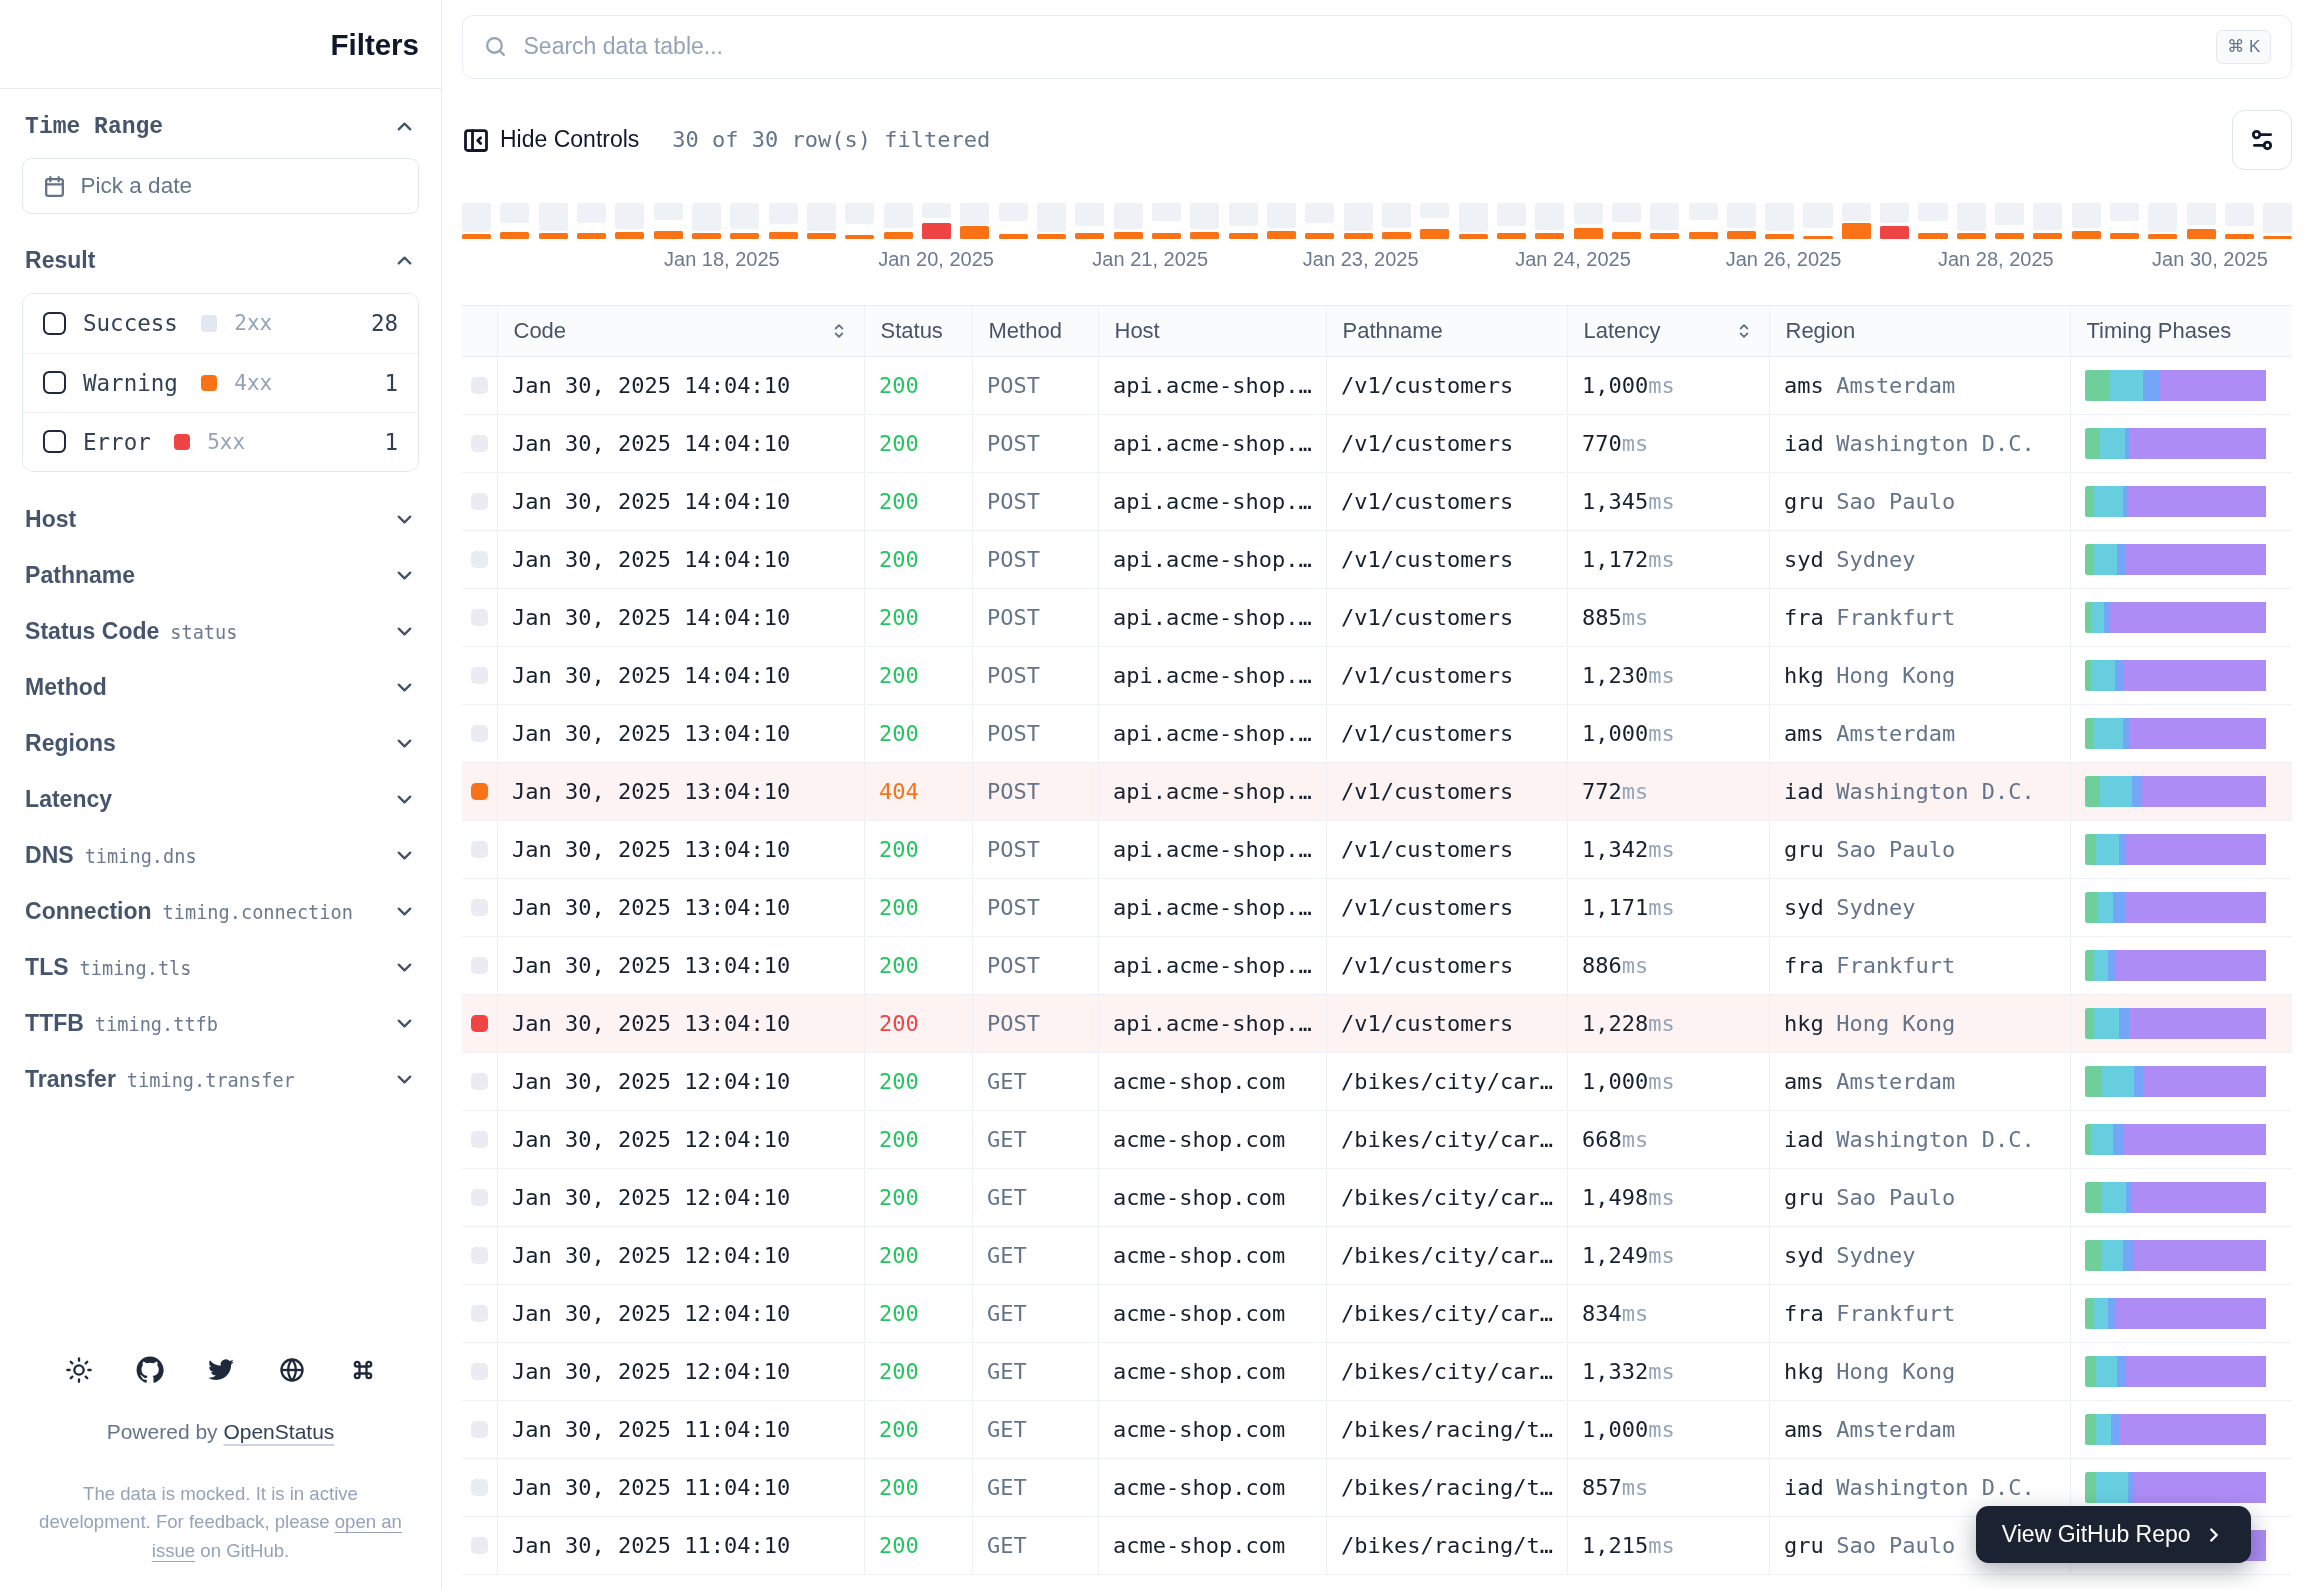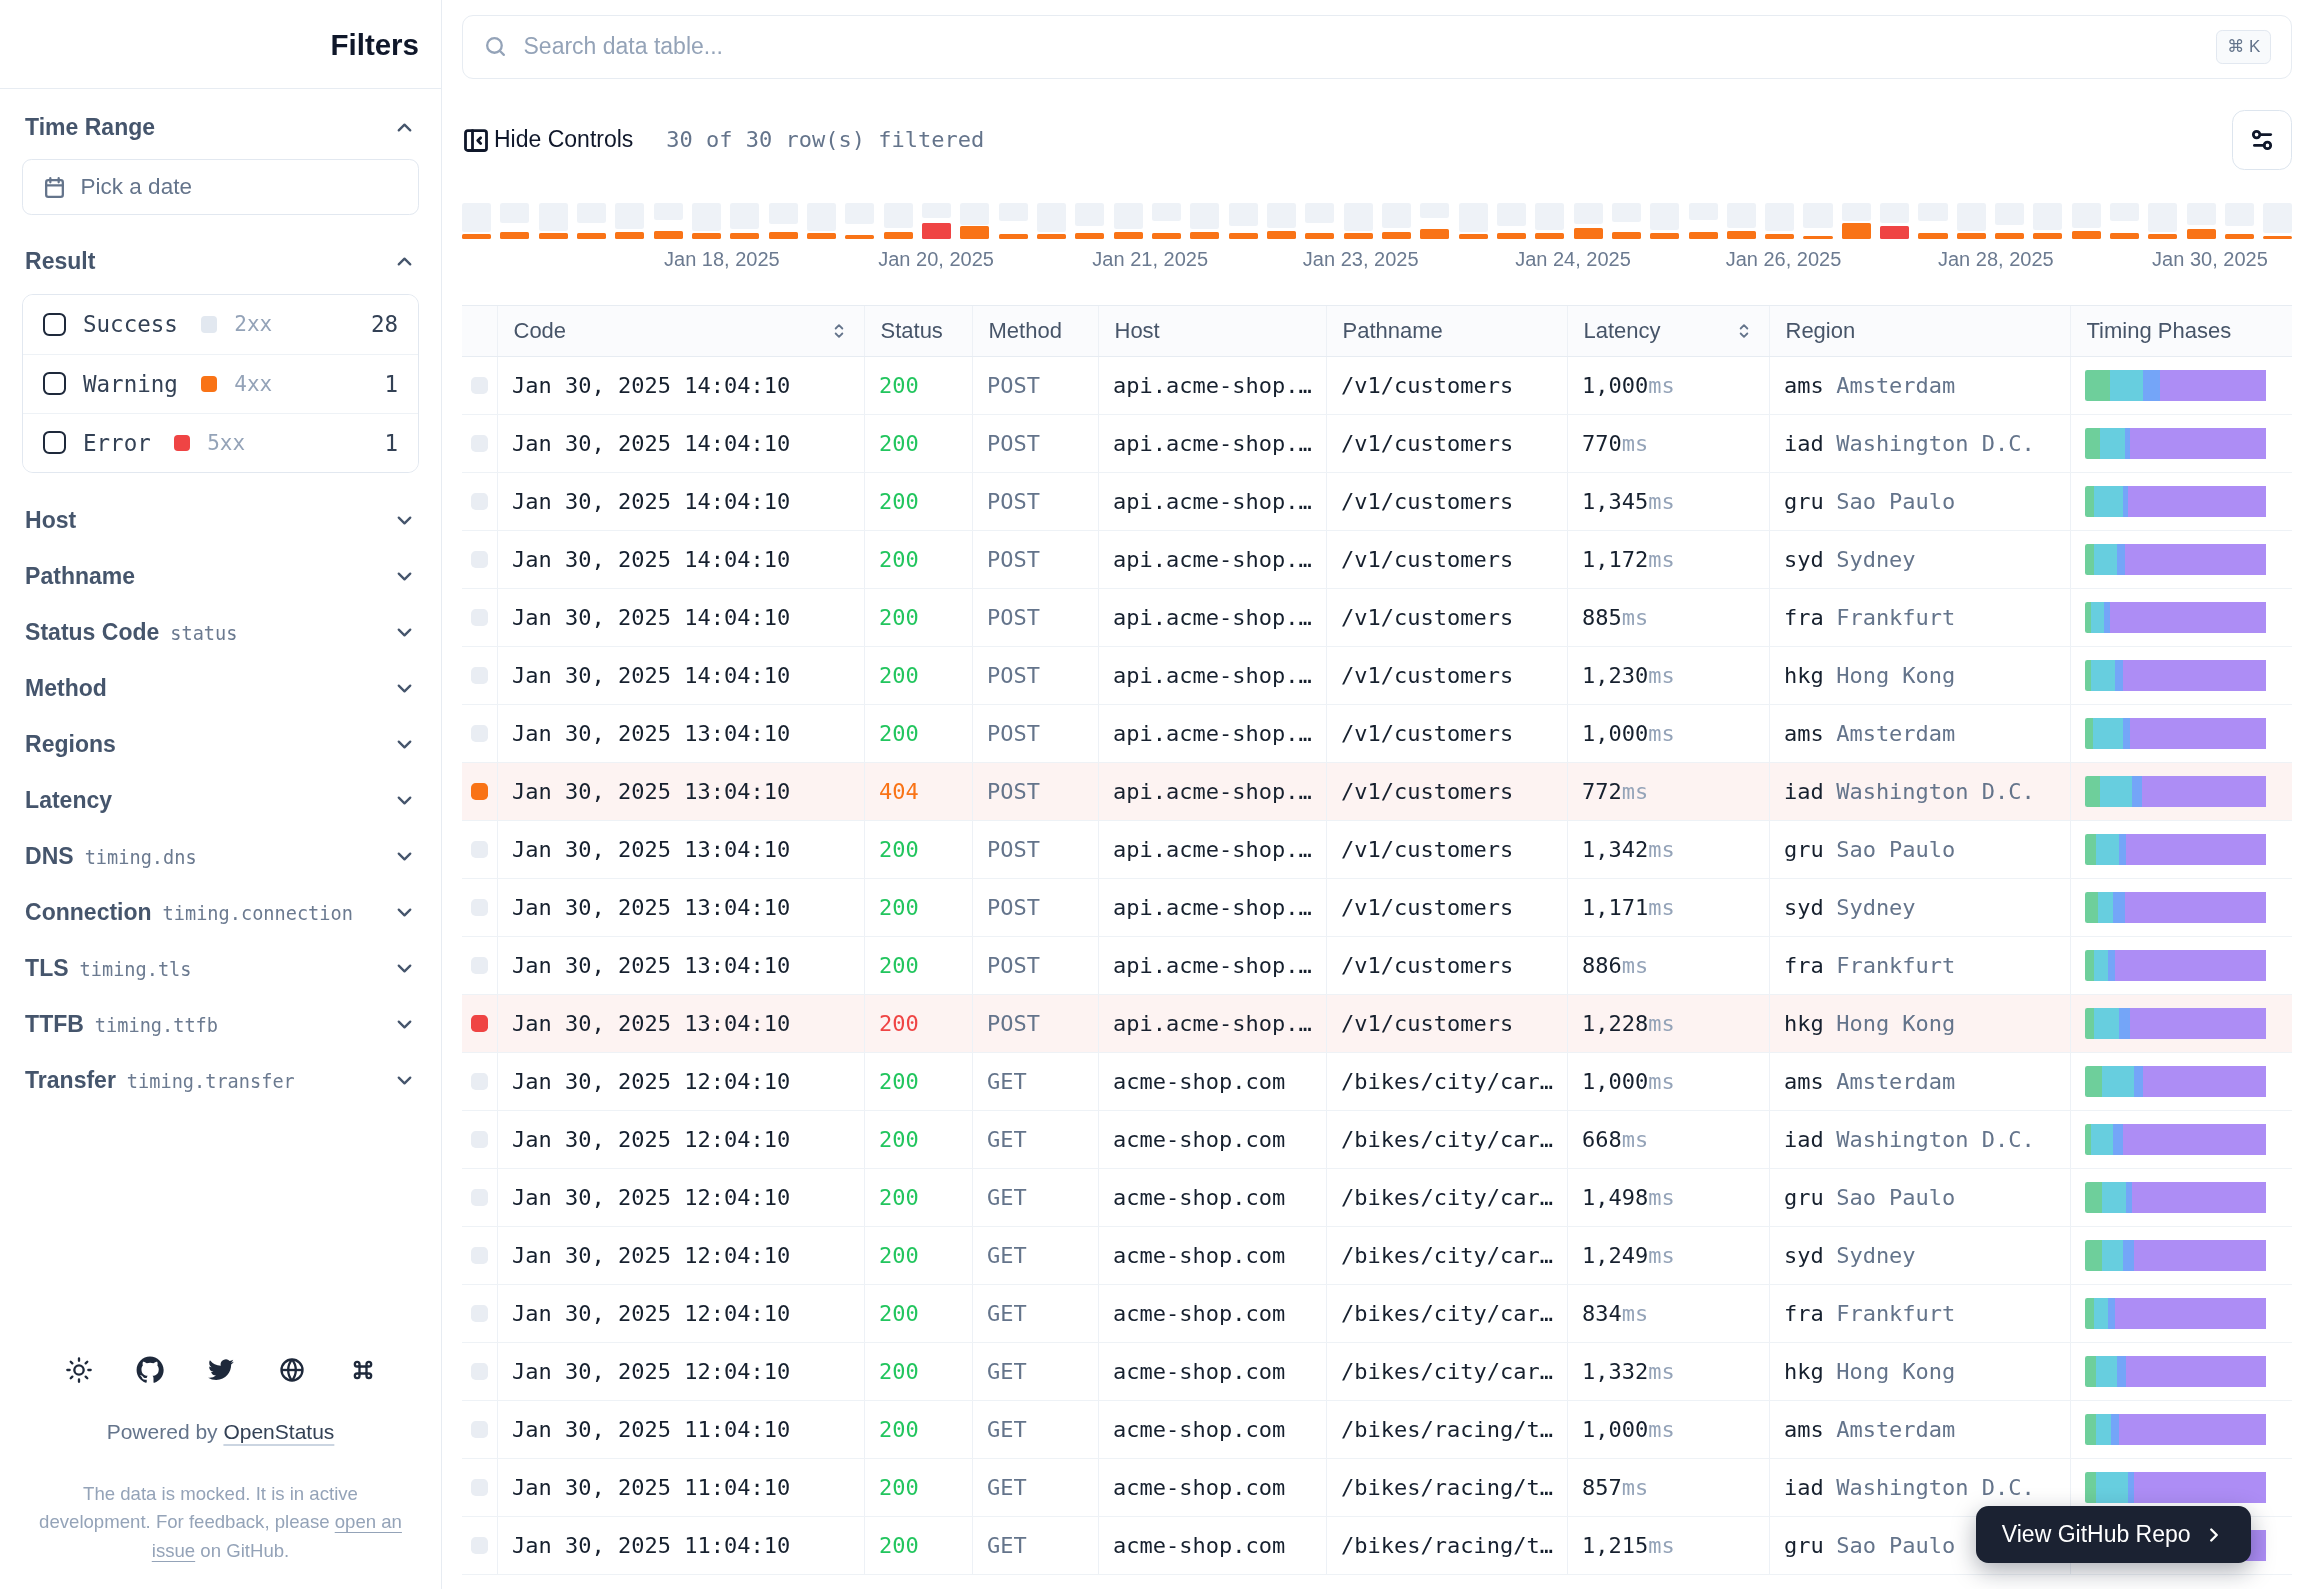--- a/index.html
+++ b/index.html
@@ -43,21 +43,21 @@
 
   
   .main { flex:1; height:100%; padding:14.7px 14.7px 0 20px; display:flex; flex-direction:column; overflow:hidden; }
   .search { height:64px; border:1.6px solid #e7ecf2; border-radius:11px; display:flex; align-items:center; gap:15.5px; padding:0 20px; background:#fff; }
   .search svg { width:25px; height:25px; stroke:#94a3b8; stroke-width:2.2; fill:none; stroke-linecap:round; flex:none; }
   .search input { flex:1; border:none; outline:none; font-size:23px; color:#334155; font-family:"Liberation Sans",sans-serif; background:transparent; }
   .search input::placeholder { color:#94a3b8; }
   .kbd { border:1.6px solid #e2e8f0; background:#f8fafc; border-radius:6.2px; padding:5.4px 10px; font-size:17px; color:#64748b; white-space:nowrap; }
 
   .controls { margin-top:31px; display:flex; align-items:center; }
-  .hidebtn { display:flex; align-items:center; gap:4px; font-size:23px; font-weight:500; color:#0f172a; cursor:pointer; }
+  .hidebtn { display:flex; align-items:center; gap:10px; font-size:23px; font-weight:500; color:#0f172a; cursor:pointer; }
   .hidebtn svg { width:28px; height:28px; stroke:#0f172a; stroke-width:2.4; fill:none; stroke-linecap:round; stroke-linejoin:round; }
   .rowcount { margin-left:33px; font-family:"DejaVu Sans Mono",monospace; font-size:22px; color:#64748b; }
   .settingsbtn { margin-left:auto; width:60px; height:60px; border:1.6px solid #dde5ee; border-radius:12.4px; background:#fff;
     display:grid; place-items:center; cursor:pointer; }
   .settingsbtn svg { width:26px; height:26px; stroke:#0f172a; stroke-width:2.6; fill:none; stroke-linecap:round; }
 
   .chart { margin-top:33px; }
   .bars { display:flex; gap:9.3px; height:36px; align-items:stretch; }
   .bar { flex:1; position:relative; }
   .bar .g { position:absolute; top:0; left:0; right:0; background:#eef2f7; border-radius:2.3px; }
@@ -92,21 +92,21 @@
 </head>
 <body>
 
 <div class="app">
 
   <aside class="sidebar">
     <div class="sb-head">
       <div class="sb-title">Filters</div>
     </div>
     <div class="sb-body">
-      <div class="section-head" style="padding-top:20px;">
+      <div class="section-head" style="padding-top:20px;font-family:Liberation Mono, monospace;">
         <span class="section-label">Time Range</span>
         <svg class="chev" viewBox="0 0 24 24">
             <path d="m6 15 6-6 6 6"></path>
           </svg>
       </div>
       <button class="datebtn">
         <svg viewBox="0 0 24 24">
             <rect x="4" y="5" width="16" height="16" rx="2"></rect>
             <path d="M8 3v4M16 3v4M4 10h16"></path>
           </svg>

